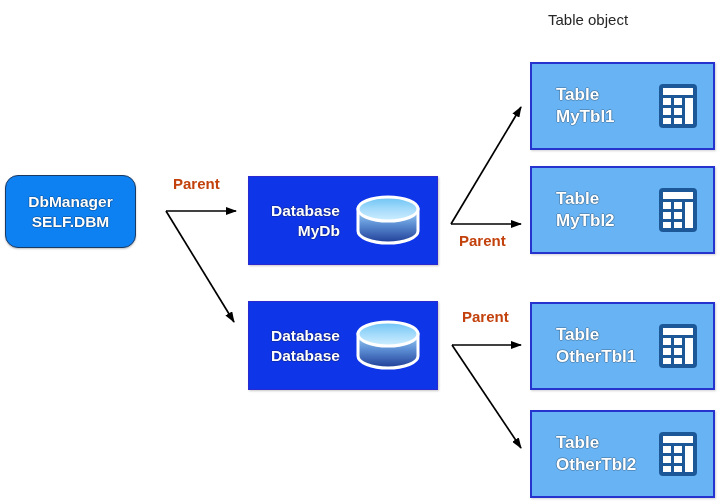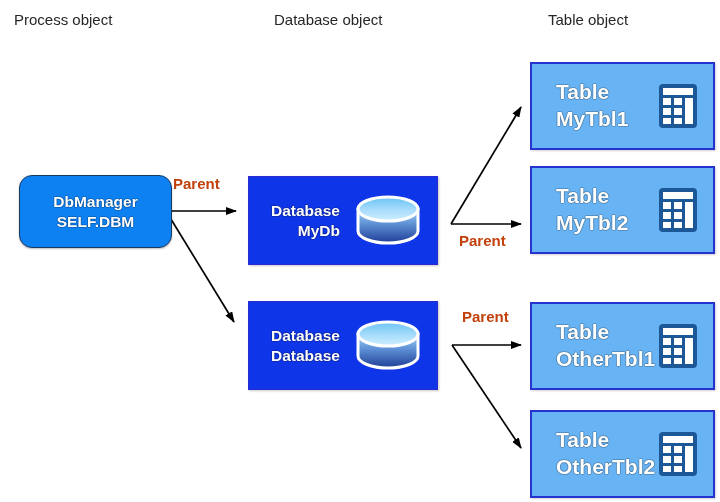--- a/index.html
+++ b/index.html
@@ -70,21 +70,21 @@
   }
   .db-node .node-label { font-size: 15.5px; }
 
   
   .table-node {
     background: #68b3f3;
     border: 2px solid #2633cf;
     box-shadow: 1px 1px 2px rgba(0,0,0,.18);
     padding-left: 24px;
   }
-  .table-node .node-label { font-size: 21px; }
+  .table-node .node-label { font-size: 17px; }
 
   
   .icon-cyl {
     position: absolute;
     right: 15px;
     top: 50%;
     transform: translateY(-50%);
     width: 68px;
     height: 52px;
   }
@@ -113,22 +113,20 @@
     background: rgba(255,255,255,.85);
     white-space: nowrap;
     font-weight: bold;
   }
 </style>
 </head>
 <body>
 
 <div id="canvas">
 
-  <div class="col-header" style="left:14px;  top:11px;">Process object</div>
-  <div class="col-header" style="left:274px; top:11px;">Database object</div>
   <div class="col-header" style="left:548px; top:11px;">Table object</div>
 
   <svg id="edges" viewBox="0 0 720 502" xmlns="http://www.w3.org/2000/svg">
     <defs>
       <marker id="ah" markerWidth="11" markerHeight="8" refX="10" refY="4" orient="auto" markerUnits="userSpaceOnUse">
         <path d="M0,0 L11,4 L0,8 z" fill="#000000"></path>
       </marker>
     </defs>
 
     <path d="M166,211 L236,211" fill="none" stroke="#000000" stroke-width="1.7" marker-end="url(#ah)"></path>
@@ -141,21 +139,21 @@
 
     <path d="M452,345 L521,345" fill="none" stroke="#000000" stroke-width="1.7" marker-end="url(#ah)"></path>
 
     <path d="M452,345 L521,448" fill="none" stroke="#000000" stroke-width="1.7" marker-end="url(#ah)"></path>
   </svg>
 
   <div class="edge-label" style="left:173px; top:175px;">Parent</div>
   <div class="edge-label" style="left:459px; top:232px;">Parent</div>
   <div class="edge-label" style="left:462px; top:308px;">Parent</div>
 
-  <div class="node process-node" style="left:19px; top:175px; width:153px; height:73px;">
+  <div class="node process-node" style="left:5px; top:175px; width:131px; height:73px;">
     <div class="node-label"><span>DbManager</span><br><span>SELF.DBM</span></div>
   </div>
 
   <div class="node db-node" style="left:248px; top:176px; width:190px; height:89px;">
     <div class="node-label"><span>Database</span><br><span>MyDb</span></div>
     <svg class="icon-cyl" viewBox="0 0 68 52">
       <defs>
         <linearGradient id="cylBody1" x1="0" y1="0" x2="0" y2="1">
           <stop offset="0%" stop-color="#9fd4f8"></stop>
           <stop offset="45%" stop-color="#5d8fd4"></stop>

